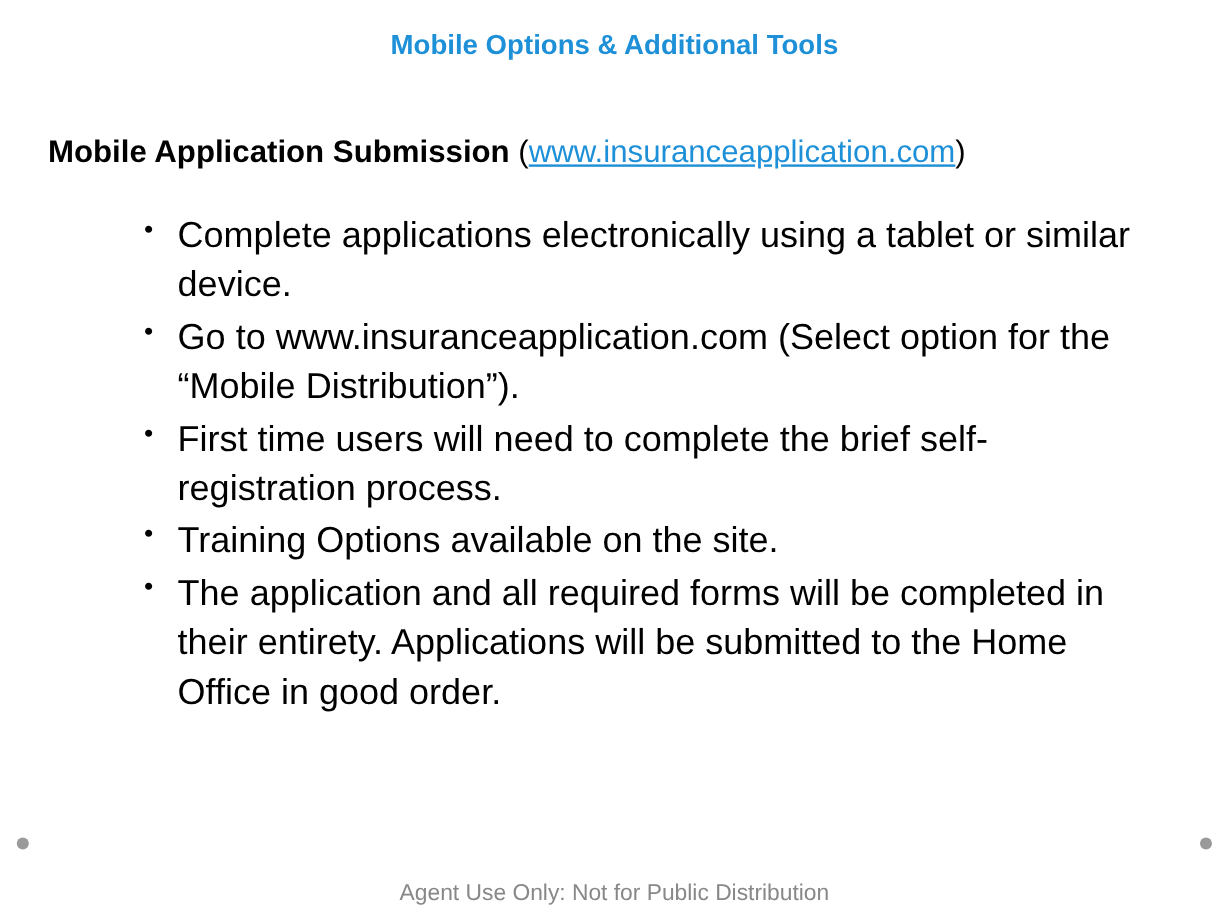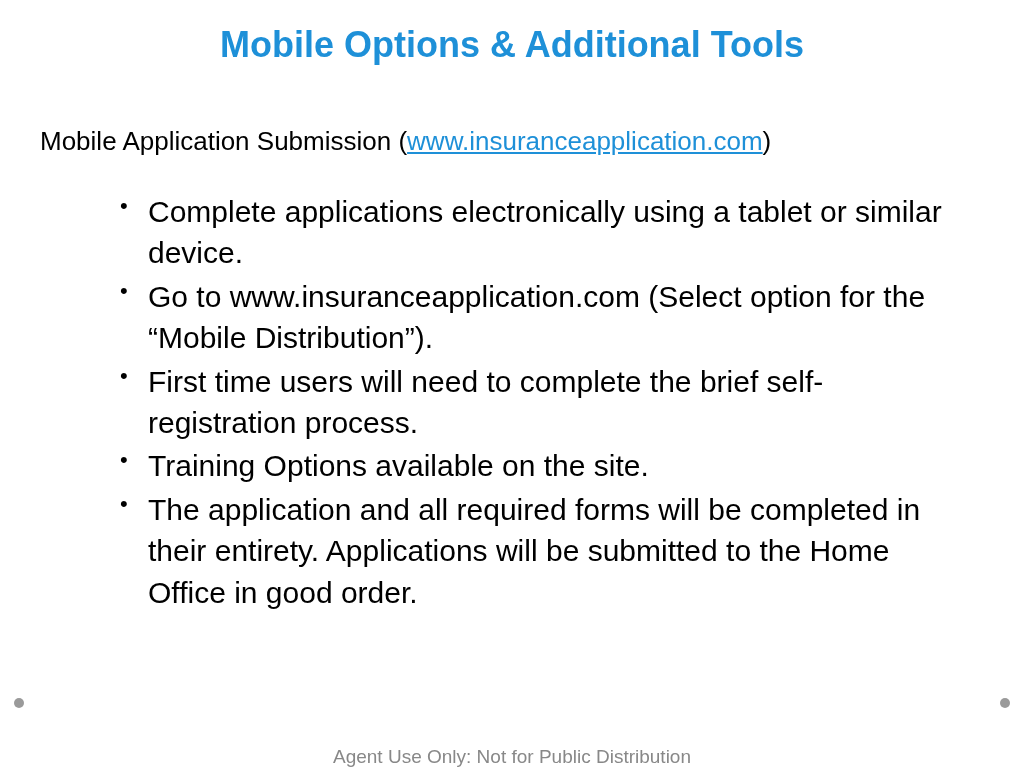--- a/index.html
+++ b/index.html
@@ -10,36 +10,36 @@
     body {
       width: 1024px;
       height: 768px;
       background: #ffffff;
       font-family: "Century Gothic", "Futura", "Avant Garde", sans-serif;
       position: relative;
       overflow: hidden;
     }
     .slide-title {
       text-align: center;
-      font-size: 36px;
+      font-size: 23px;
       font-weight: bold;
       color: #1e90d8;
       padding-top: 24px;
       padding-bottom: 10px;
     }
     .content {
       padding: 50px 40px 0 40px;
     }
     .section-heading {
       font-size: 26px;
       color: #000;
       margin-bottom: 34px;
     }
     .section-heading .bold {
-      font-weight: normal;
+      font-weight: bold;
     }
     .section-heading .paren {
       font-weight: normal;
     }
     .section-heading a {
       color: #1e90d8;
       font-weight: normal;
     }
     ul.bullets {
       list-style: none;
@@ -57,21 +57,21 @@
     ul.bullets li::before {
       content: "•";
       position: absolute;
       left: 0;
       top: 0;
       font-size: 22px;
       color: #000;
     }
     .footer {
       position: absolute;
-      bottom: 0;
+      bottom: 12px;
       left: 0;
       width: 100%;
       text-align: center;
       font-size: 19px;
       color: #888888;
     }
     .dot {
       position: absolute;
       width: 10px;
       height: 10px;

